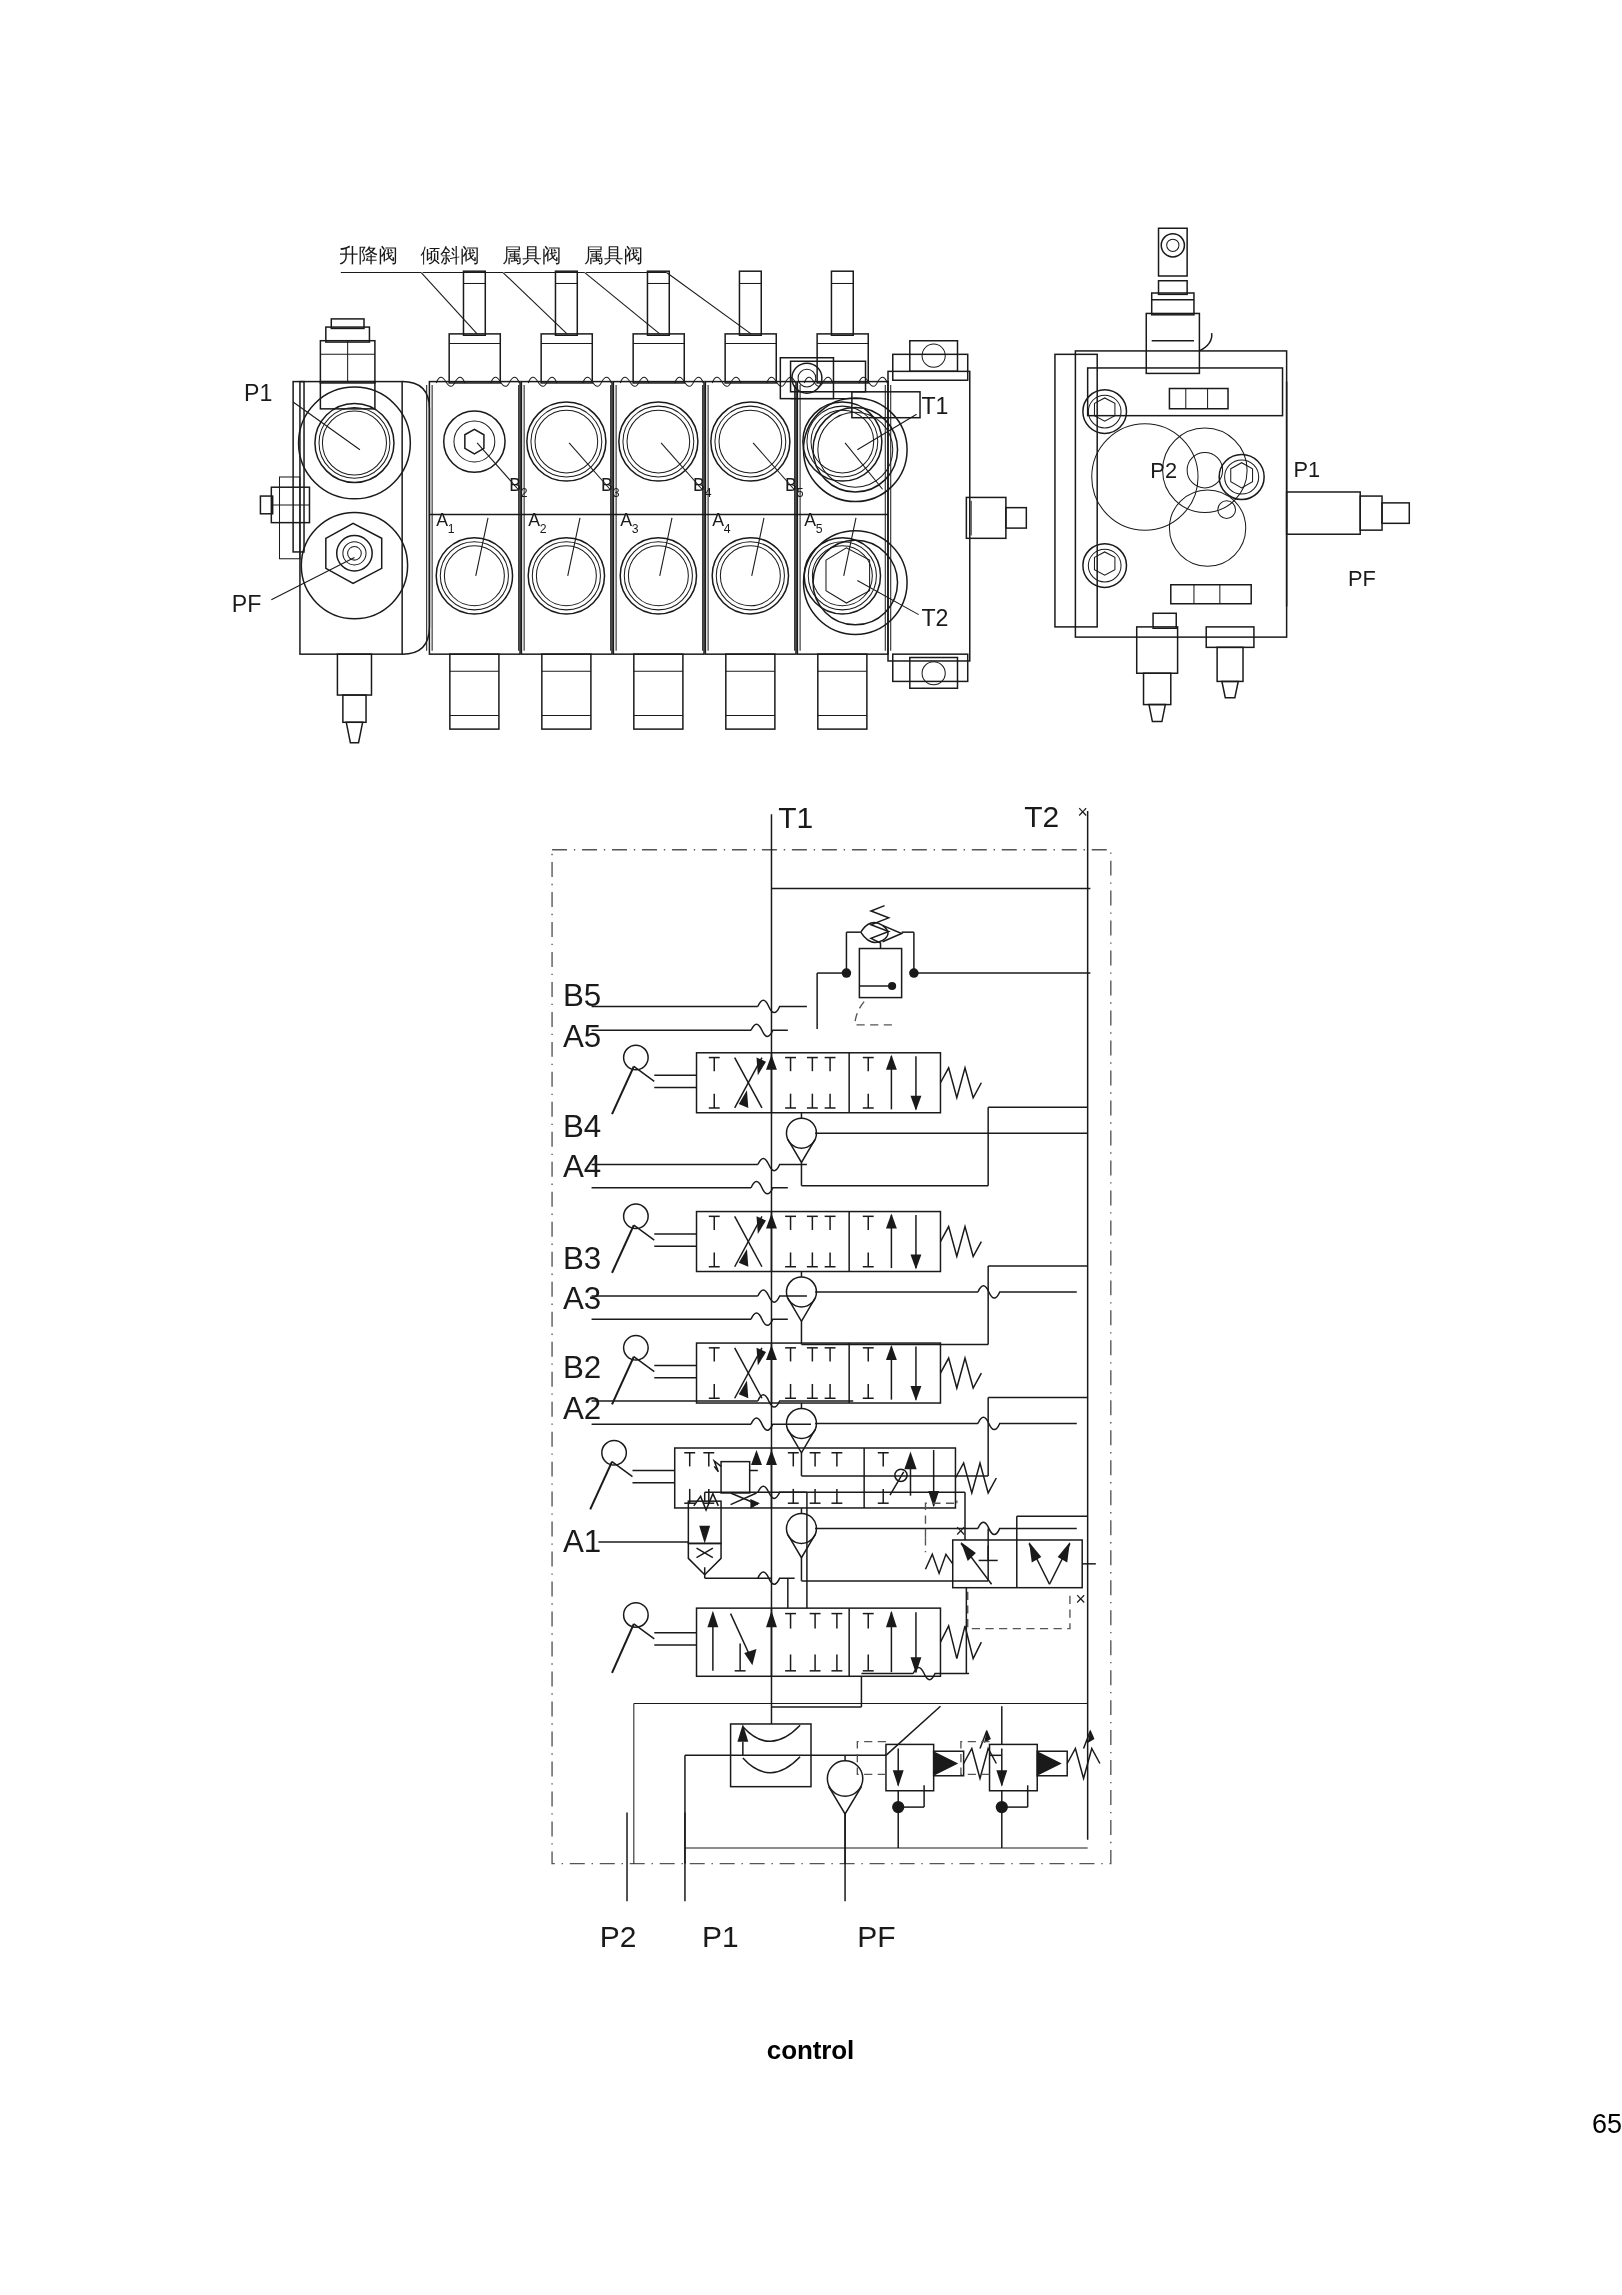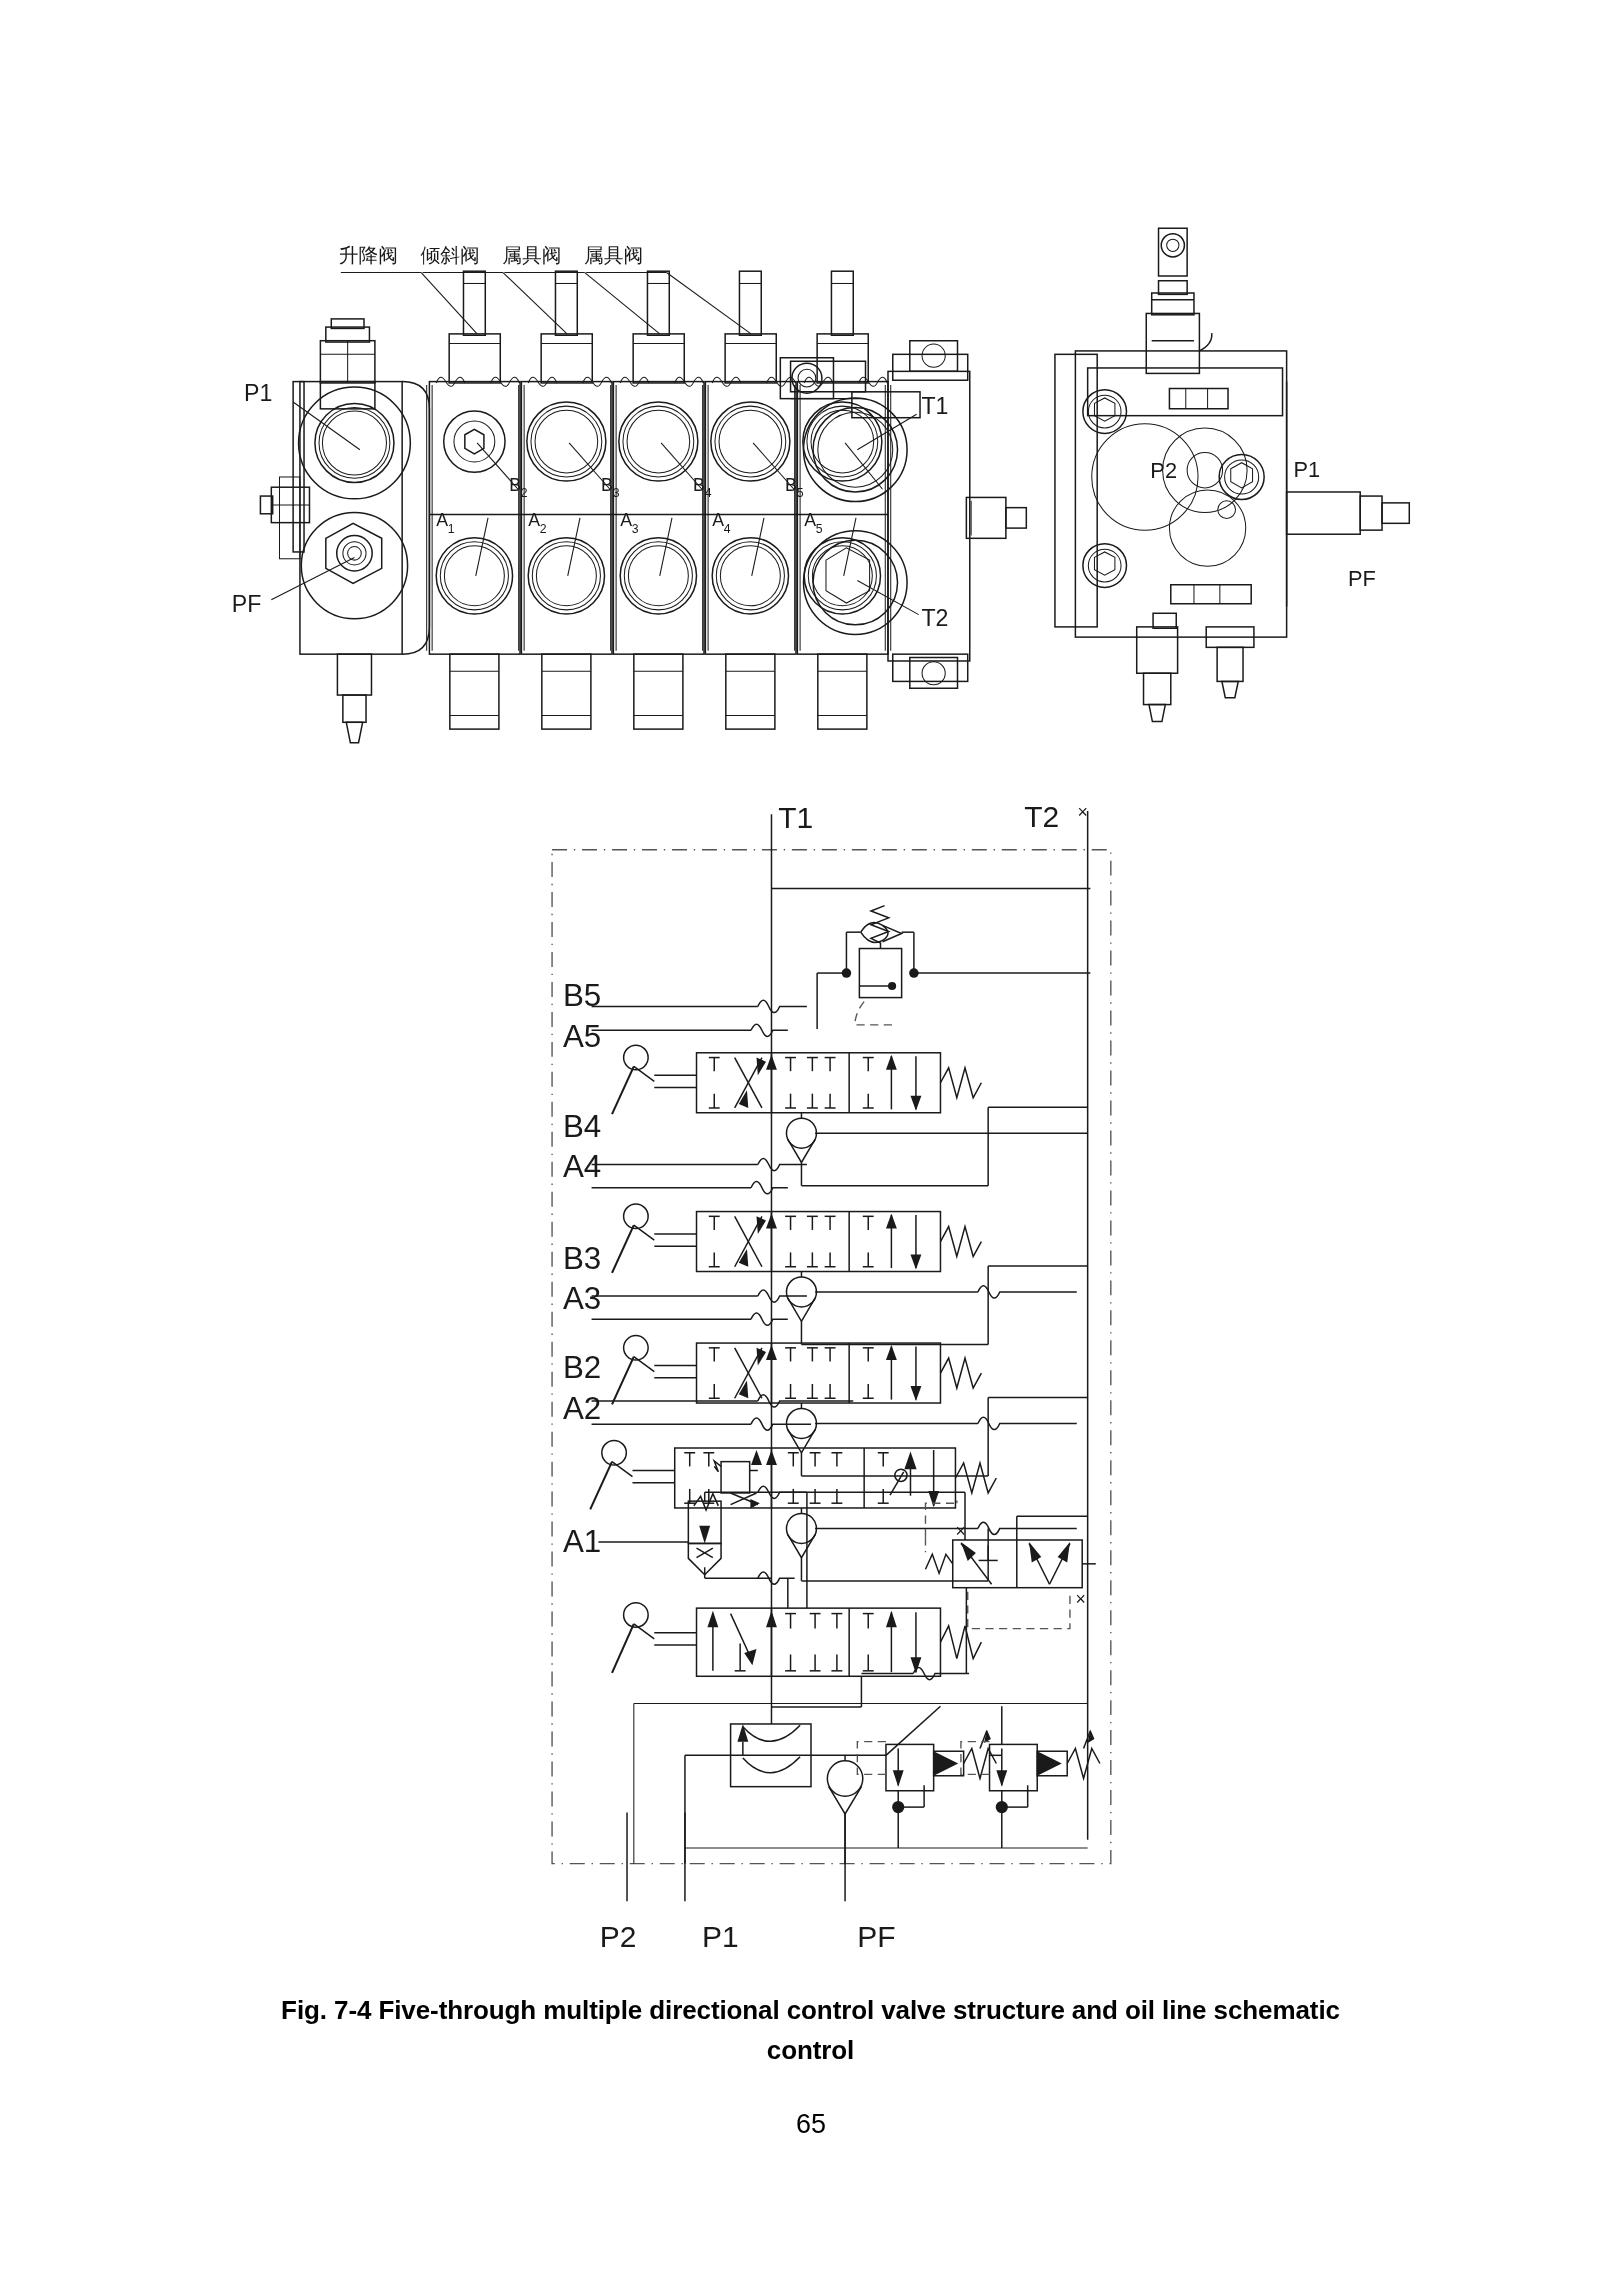--- a/index.html
+++ b/index.html
@@ -15,21 +15,21 @@
   svg.layer{position:absolute;top:0;left:0;width:1622px;height:2295px;}
   .cap{
     position:absolute;
     left:204px;top:1990px;width:1213px;
     text-align:center;
     font-size:26px;font-weight:bold;line-height:1.55;
     letter-spacing:-0.1px;
   }
   .pgno{
     position:absolute;left:0;top:2109px;width:1622px;
-    text-align:center;font-size:27px;
+    text-align:right;font-size:27px;
   }
 </style>
 </head>
 <body>
 
 <div id="page">
 
   <svg class="layer" viewBox="0 0 2380 3368">
     <defs>
       <style>
@@ -822,19 +822,19 @@
         <line class="s" x1="1005" y1="2660" x2="1005" y2="2790"></line>
         <line class="s" x1="1240" y1="2660" x2="1240" y2="2790"></line>
         <text class="txt" x="880" y="2858" font-size="44">P2</text>
         <text class="txt" x="1030" y="2858" font-size="44">P1</text>
         <text class="txt" x="1258" y="2858" font-size="44">PF</text>
       </g>
     </g>
   </svg>
 
   <div class="cap">
-    <span>Fig. 7-4 Five-through multiple directional control valve structure and oil line schematic</span><br>
+    <br>
     <span>control</span>
   </div>
   <div class="pgno">65</div>
 
 </div>
 
 
 </body></html>

